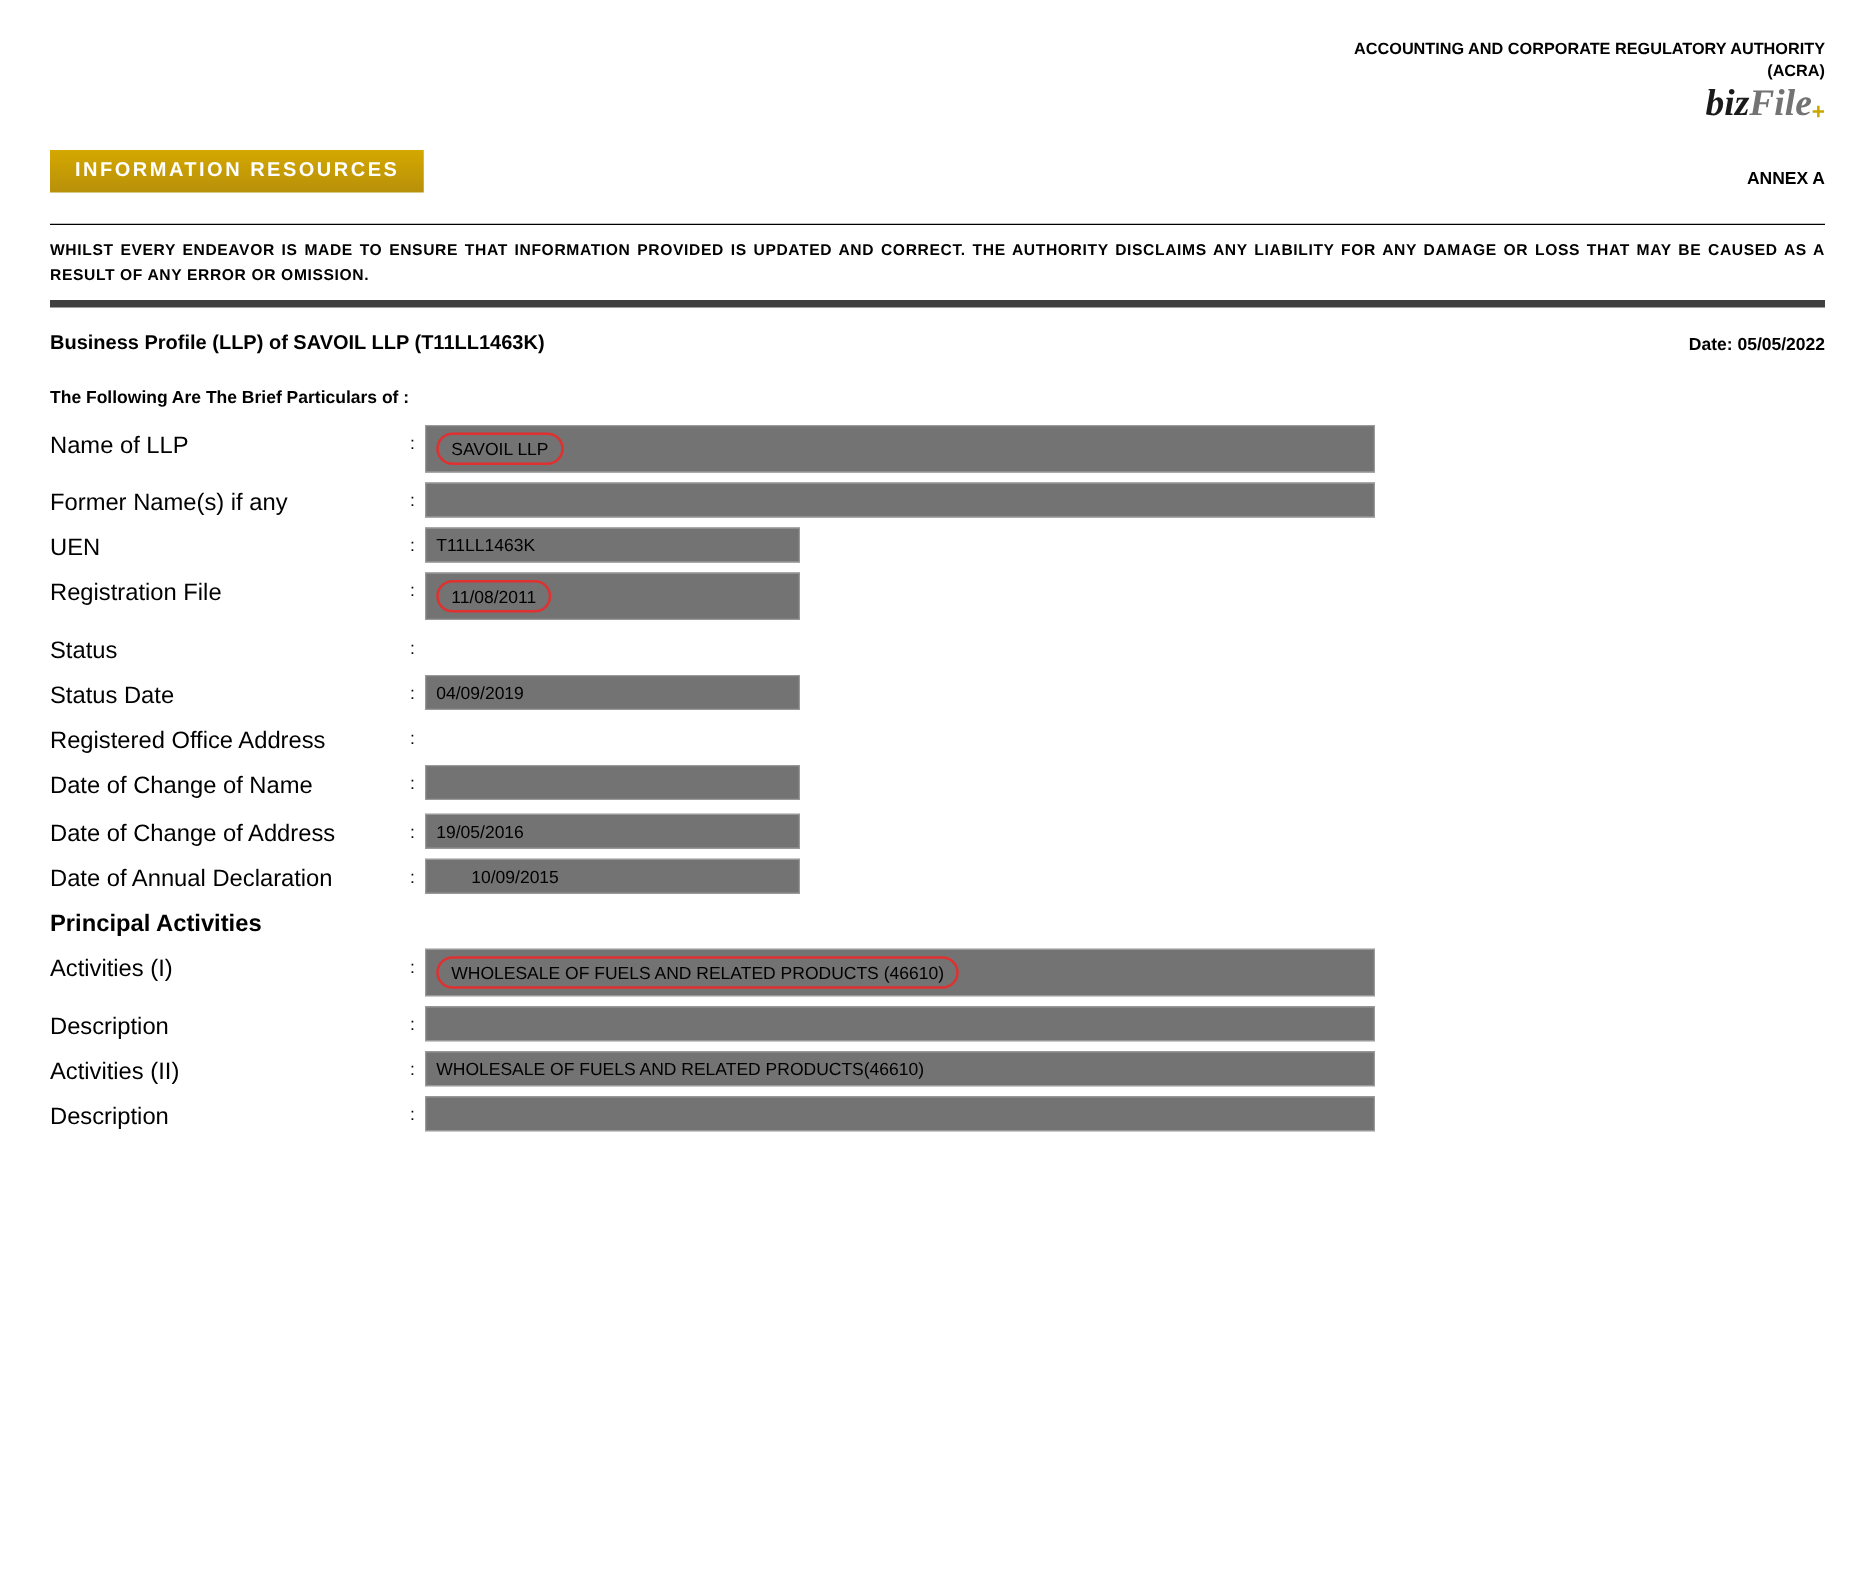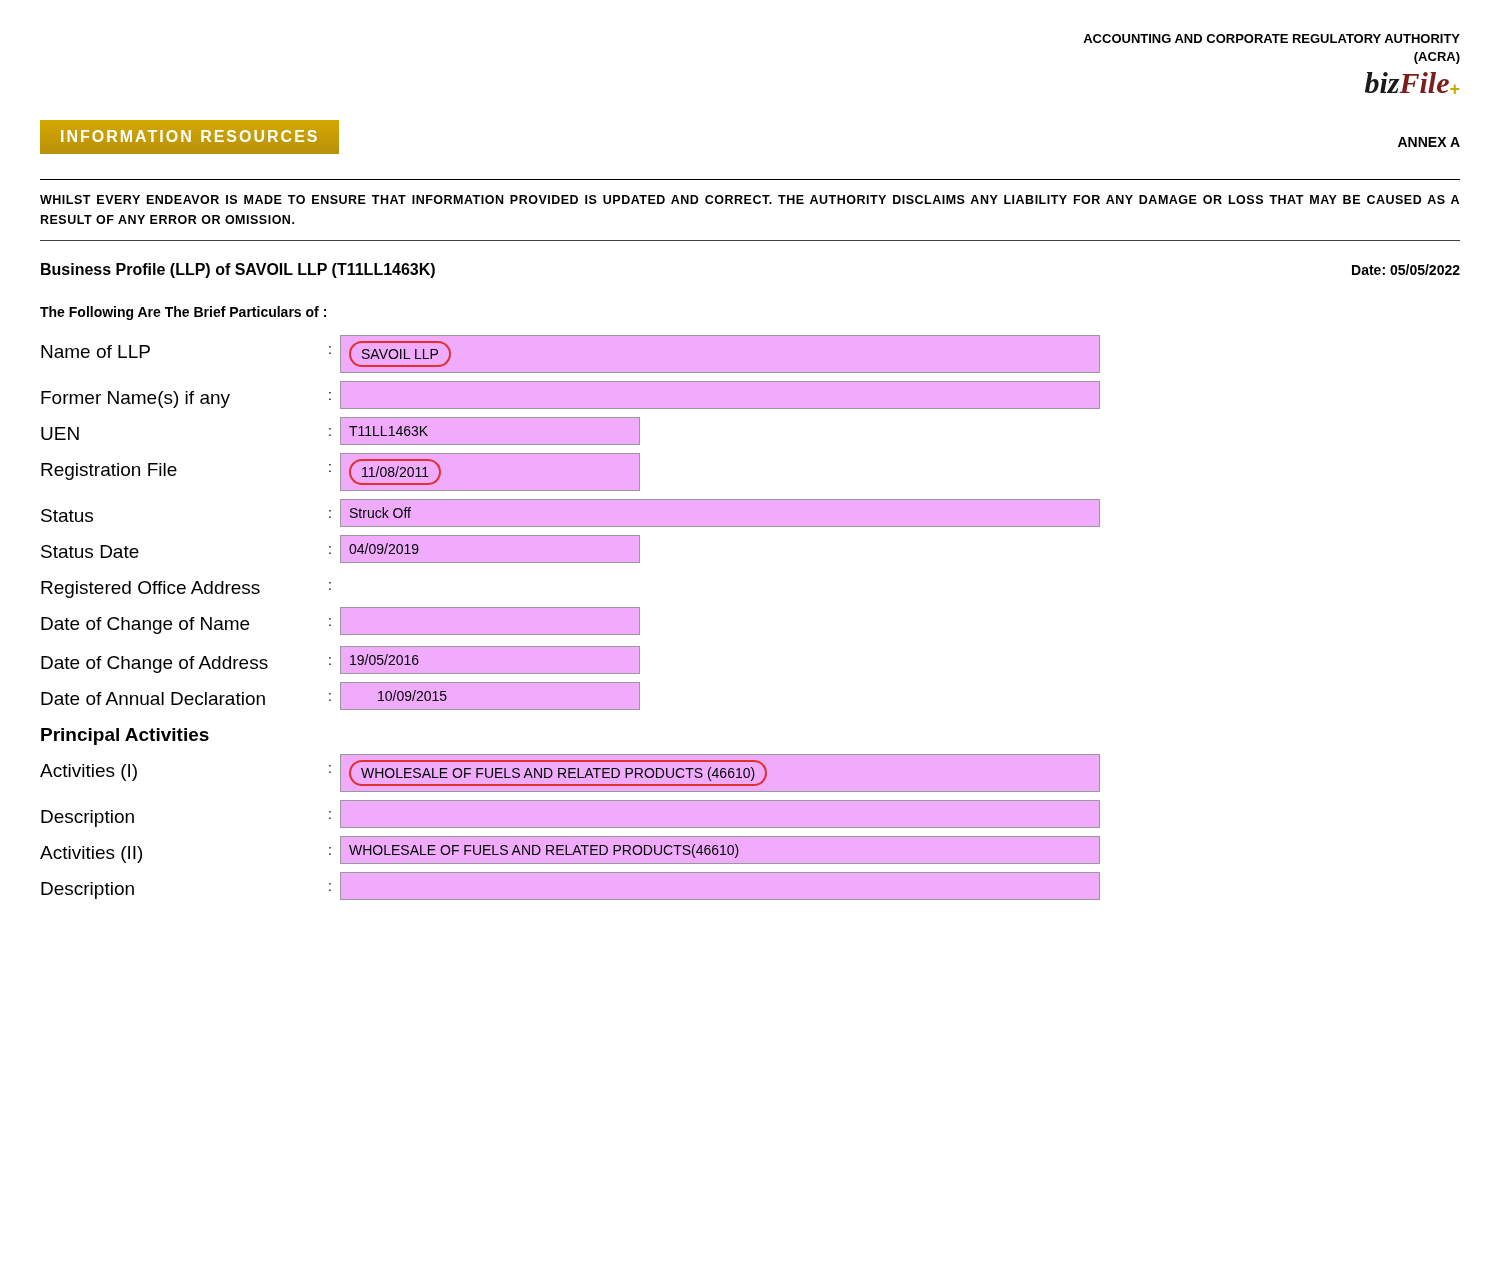--- a/index.html
+++ b/index.html
@@ -57,21 +57,21 @@
       font-weight: bold;
       font-size: 14px;
     }
 
     
     .disclaimer {
       font-weight: bold;
       font-size: 12.5px;
       text-align: justify;
       border-top: 1px solid #000;
-      border-bottom: 1px solid #404040;
+      border-bottom: 6px solid #404040;
       padding: 10px 0;
       margin-bottom: 20px;
       line-height: 1.6;
       letter-spacing: 0.5px;
     }
 
     
     .profile-title-row {
       display: flex;
       justify-content: space-between;
@@ -112,21 +112,21 @@
       text-align: center;
       padding-top: 6px;
     }
     .field-value-container {
       flex: 1;
     }
     .field-input {
       border: 1px solid #999;
       padding: 5px 8px;
       font-size: 14px;
-      background: #f0abfc;
+      background: #737373;
       display: inline-block;
     }
     .field-input-short {
       width: 300px;
     }
 
     
     .redacted-block {
       background: #000;
       width: 200px;
@@ -153,21 +153,21 @@
       align-items: flex-end;
     }
     .biz-black {
       color: #1a1a1a;
       font-size: 30px;
       font-weight: bold;
       font-style: italic;
       font-family: Georgia, serif;
     }
     .file-gold {
-      color: #7f1d1d;
+      color: #737373;
       font-size: 30px;
       font-weight: bold;
       font-style: italic;
       font-family: Georgia, serif;
       text-align: center;
     }
     .plus-gold {
       color: #c8a800;
       font-size: 18px;
       font-weight: bold;
@@ -251,23 +251,20 @@
   <div class="field-value-container">
     <span class="field-input field-input-short" style="display:inline-block;">
       <span class="circled-value">11/08/2011</span>
     </span>
   </div>
 </div>
 
 <div class="field-row">
   <div class="field-label">Status</div>
   <div class="field-colon">:</div>
-  <div class="field-value-container">
-    <span class="field-input" style="display:block; width:760px;">Struck Off</span>
-  </div>
 </div>
 
 <div class="field-row">
   <div class="field-label">Status Date</div>
   <div class="field-colon">:</div>
   <div class="field-value-container">
     <span class="field-input field-input-short" style="display:inline-block;">04/09/2019</span>
   </div>
 </div>
 

